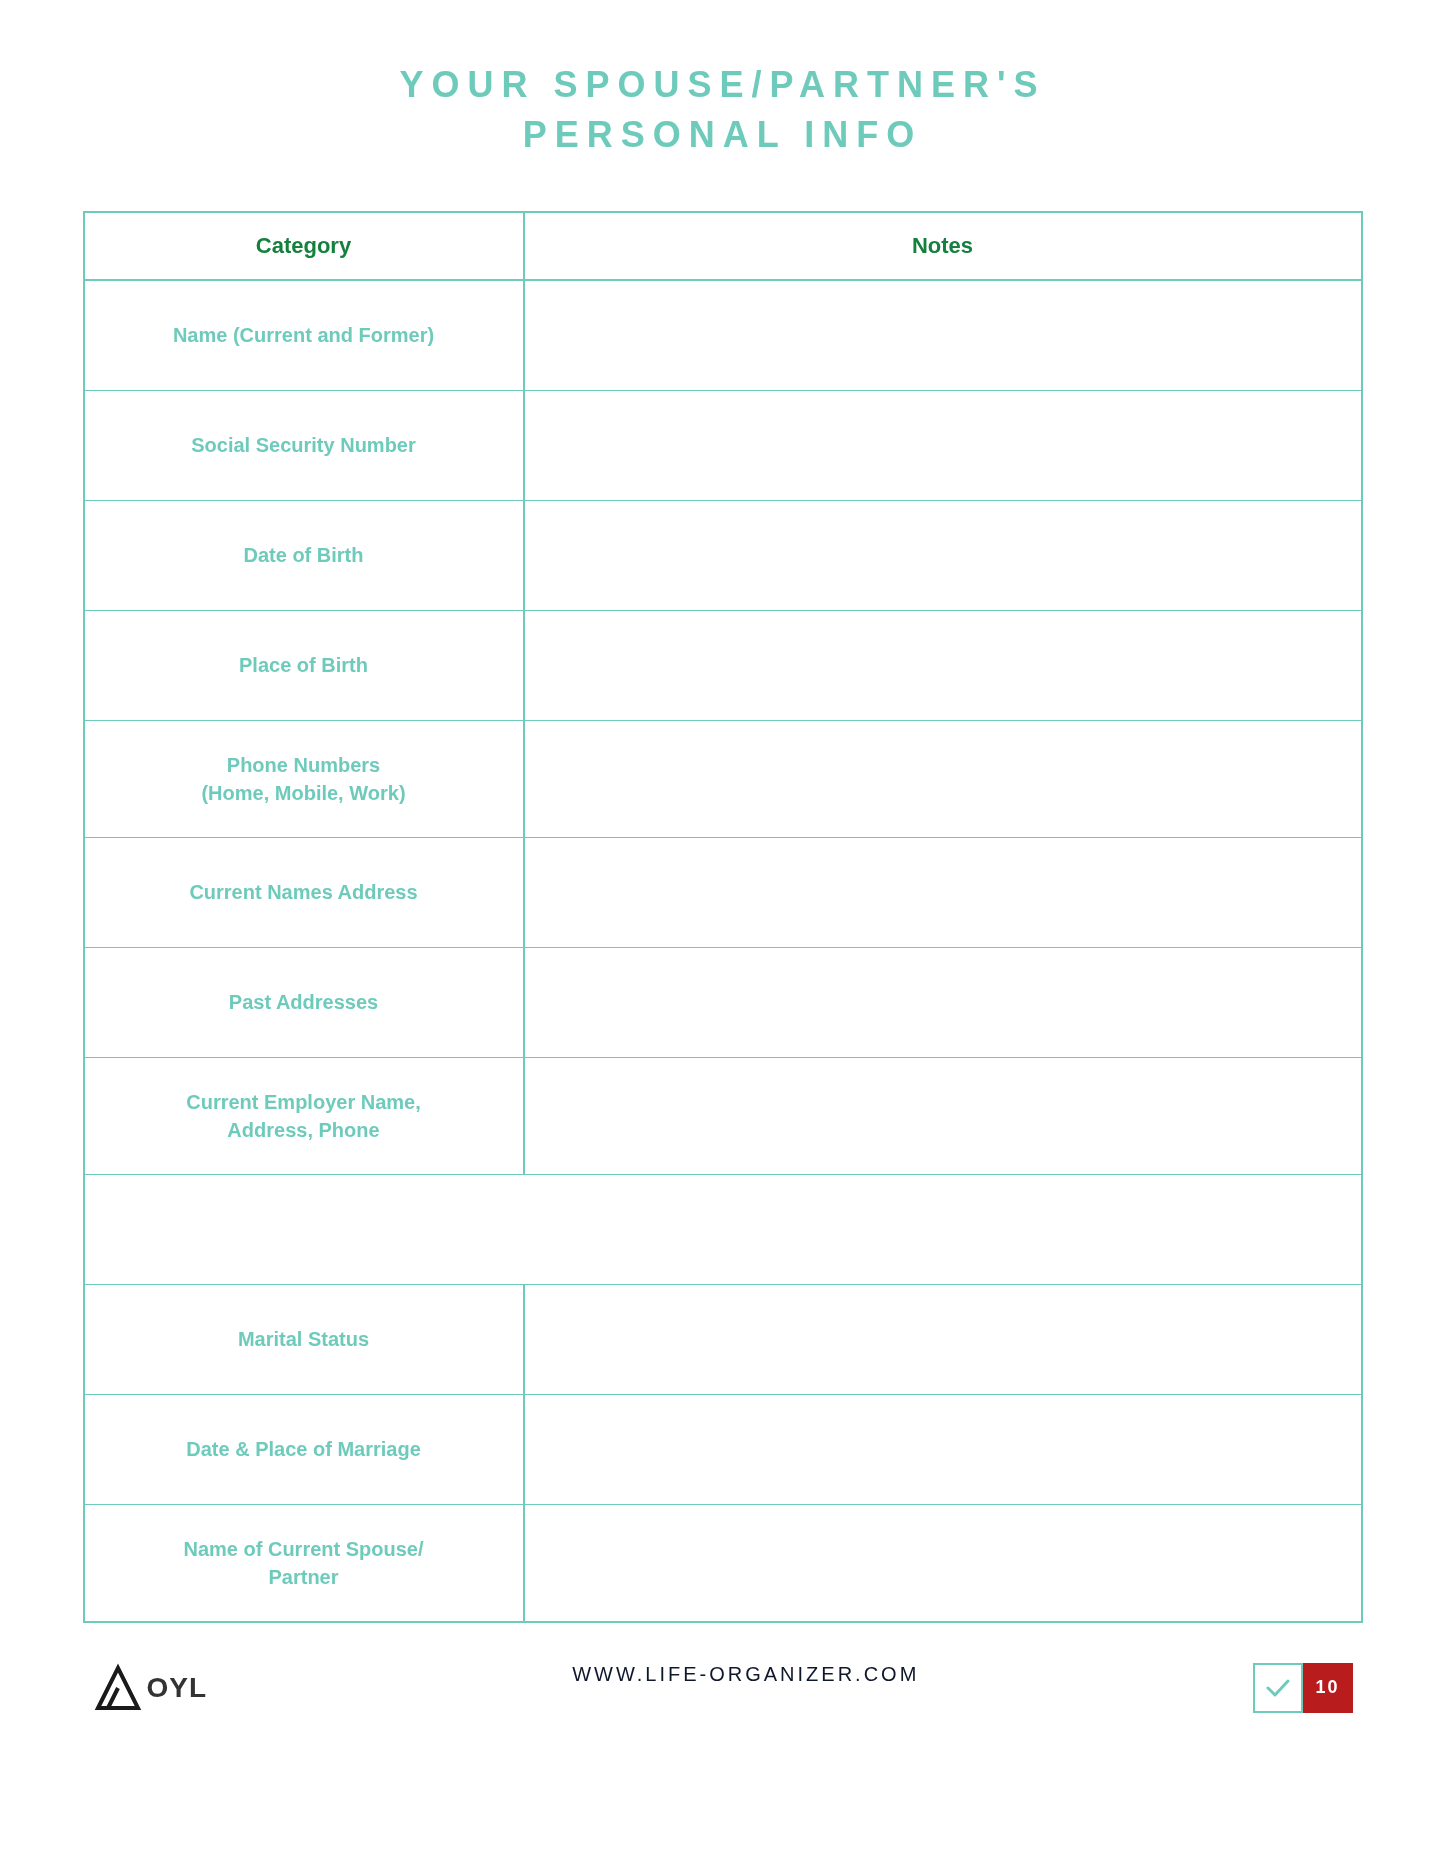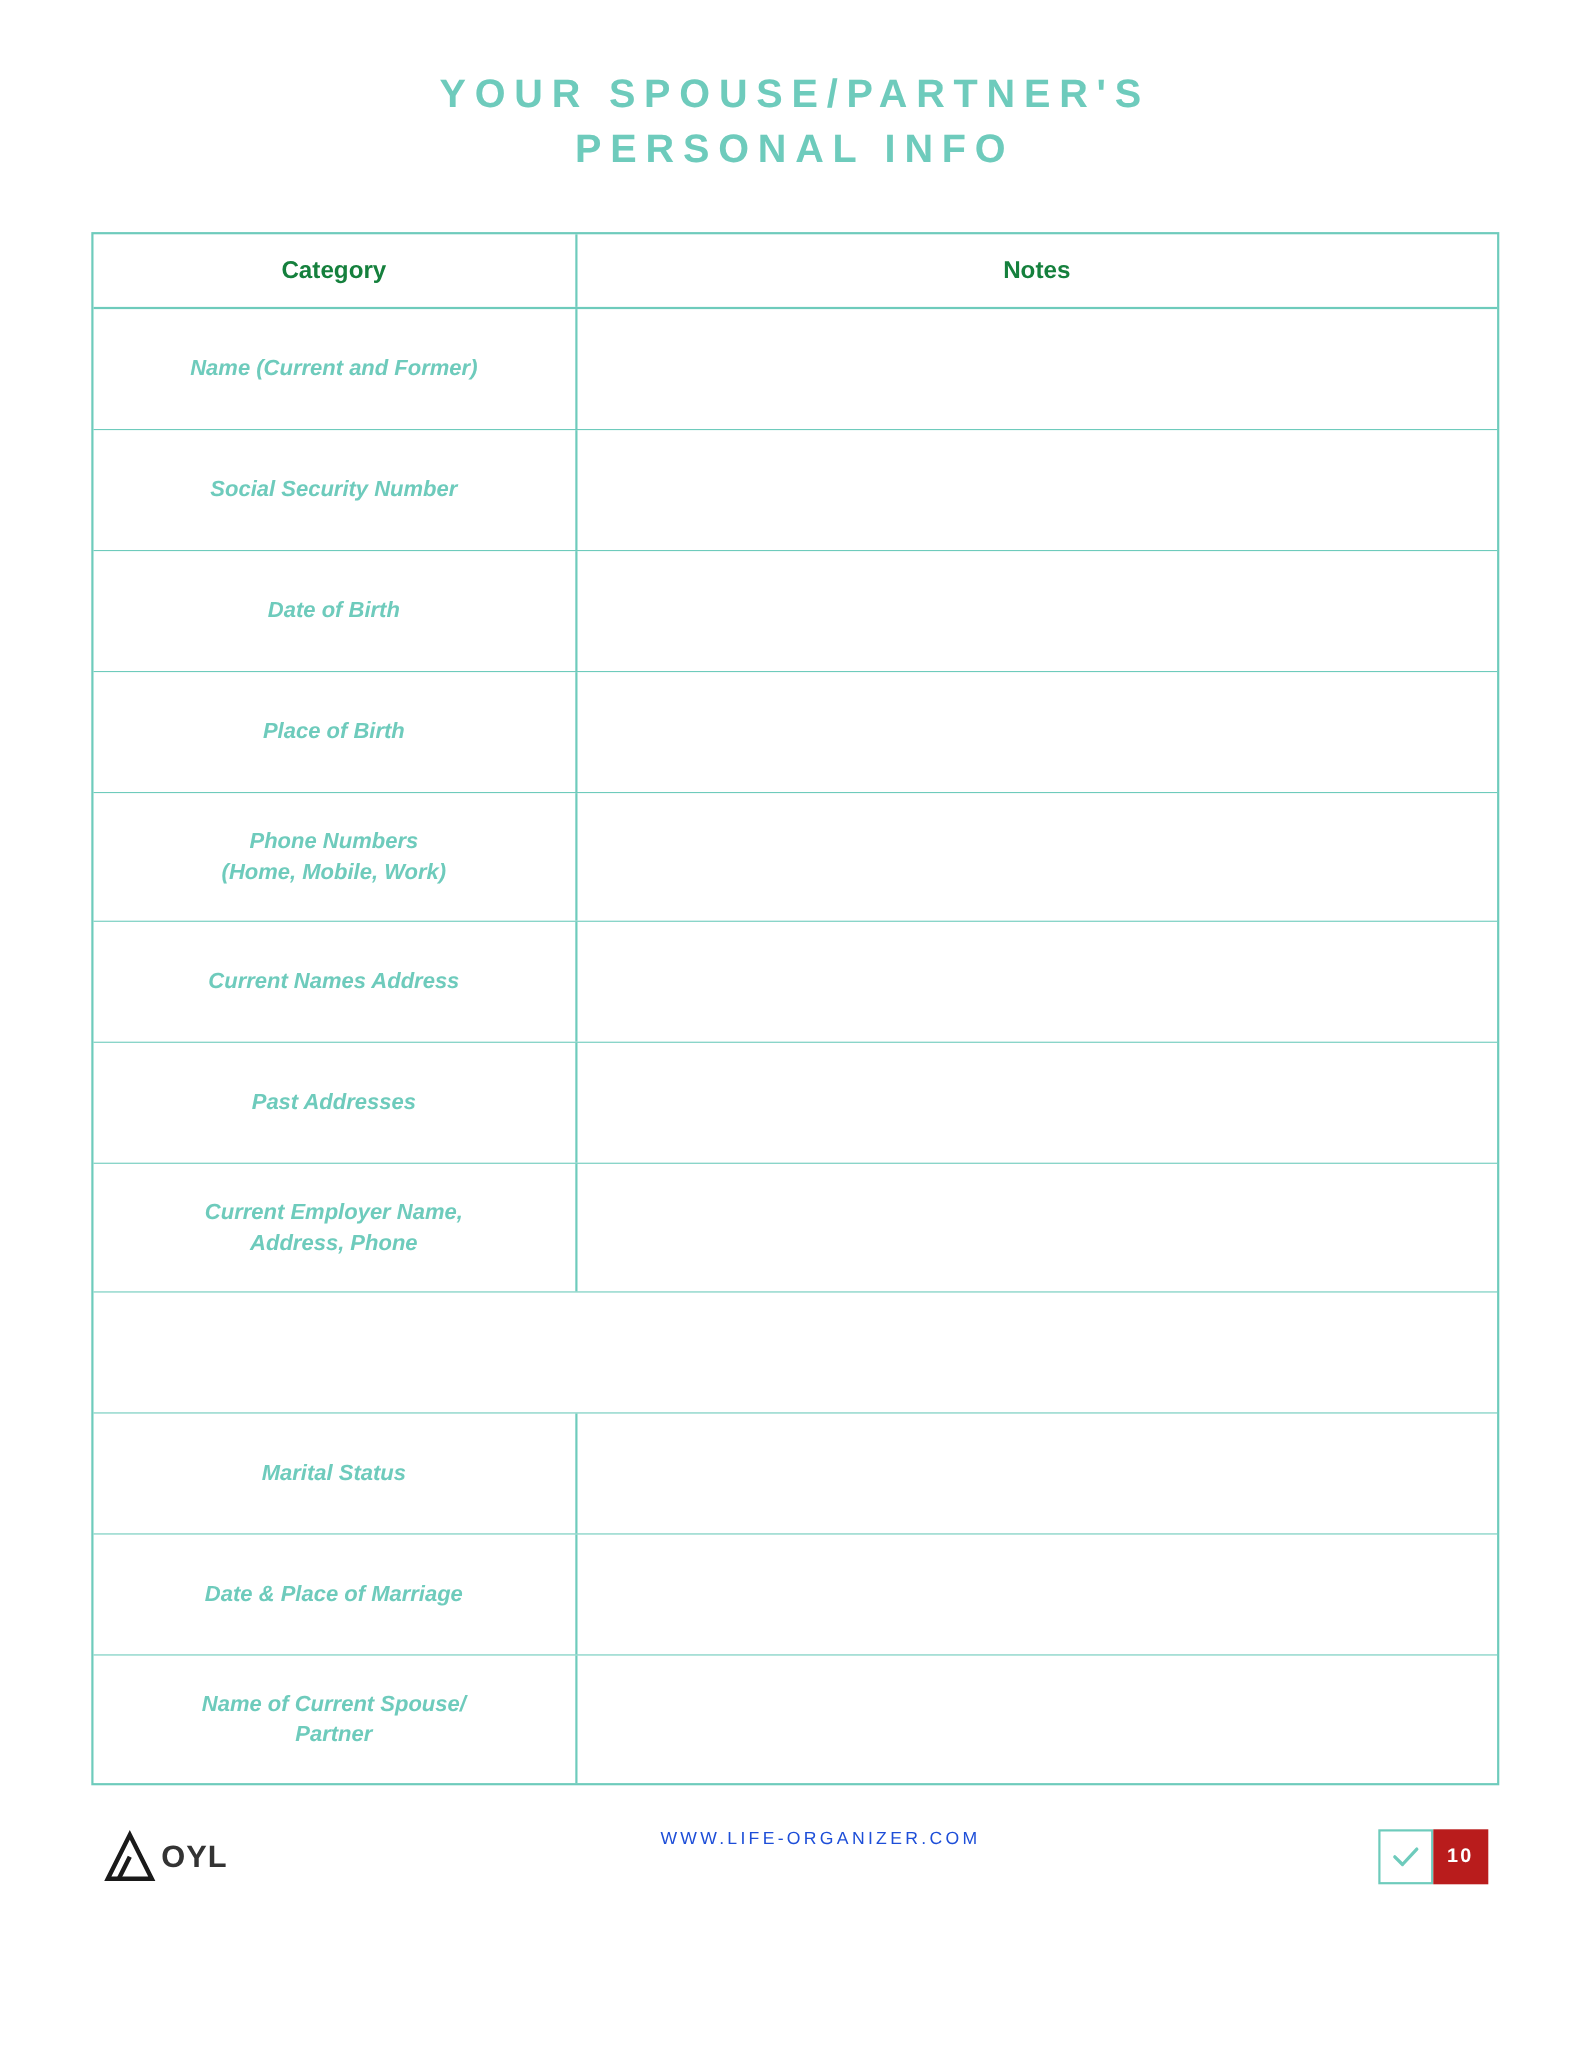--- a/index.html
+++ b/index.html
@@ -72,21 +72,20 @@
       padding: 30px 30px;
       display: flex;
       align-items: center;
       justify-content: center;
       text-align: center;
       border-right: 2px solid #6ecbbc;
       color: #6ecbbc;
       font-size: 20px;
       font-weight: bold;
       line-height: 1.4;
-      font-style: italic;
     }
 
     .notes-cell {
       padding: 20px 30px;
     }
 
     .footer {
       width: 100%;
       max-width: 1280px;
       display: flex;
@@ -107,22 +106,22 @@
     }
 
     .logo-text {
       color: #333;
       font-size: 28px;
       font-weight: bold;
       letter-spacing: 1px;
     }
 
     .footer-url {
-      color: #1d4ed8;
-      font-size: 16px;
+      color: #0f172a;
+      font-size: 20px;
       letter-spacing: 3px;
       margin-left: 32px;
     }
 
     .page-number-box {
       display: flex;
       align-items: center;
       gap: 0;
     }
 

